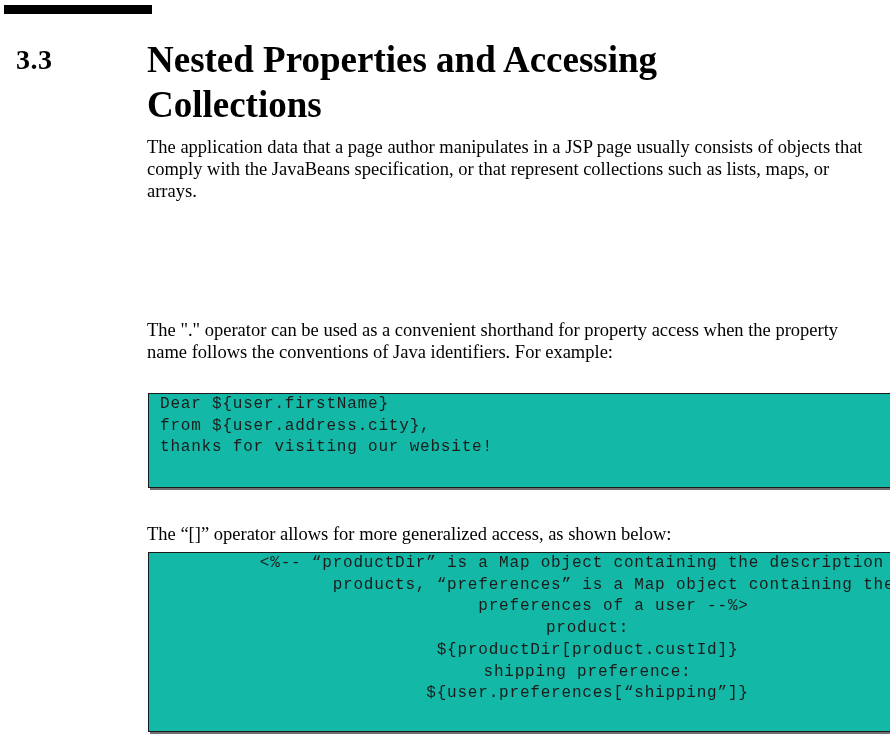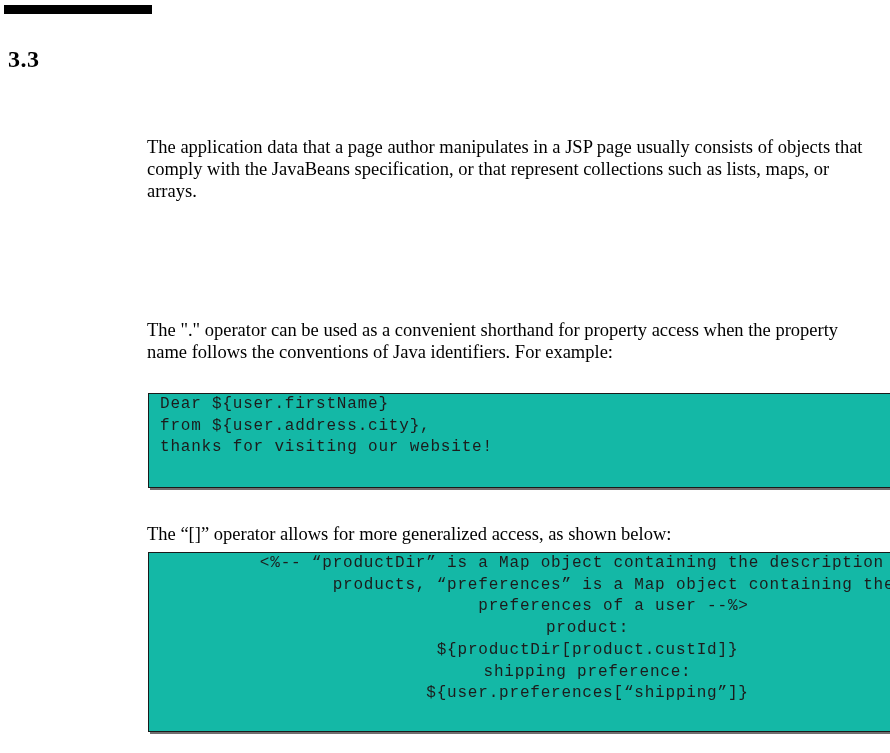--- a/index.html
+++ b/index.html
@@ -20,23 +20,23 @@
   .top-rule {
     position: absolute;
     left: 4px;
     top: 5px;
     width: 148px;
     height: 9px;
     background: #000000;
   }
   .section-number {
     position: absolute;
-    left: 8px;
+    left: 16px;
     top: 37px;
-    font-size: 24px;
+    font-size: 28px;
     font-weight: bold;
     line-height: 45px;
     letter-spacing: 0.5px;
   }
   .page-title {
     position: absolute;
     left: 147px;
     top: 37px;
     max-width: 660px;
     font-size: 37px;
@@ -77,20 +77,21 @@
 </style>
 </head>
 <body>
 
 <div class="page">
 
   <div class="top-rule"></div>
 
   <div class="section-number">3.3</div>
 
+  <h1 class="page-title">Nested Properties and Accessing Collections</h1>
 
   <p id="par1" class="body-par">The application data that a page author manipulates in a JSP page usually consists of objects that comply with the JavaBeans specification, or that represent collections such as lists, maps, or arrays.</p>
 
 
   <p id="par3" class="body-par">The "." operator can be used as a convenient shorthand for property access when the property name follows the conventions of Java identifiers. For example:</p>
 
   <div id="code1" class="code-block">
     <pre>Dear ${user.firstName}
 from ${user.address.city},
 thanks for visiting our website!</pre>

